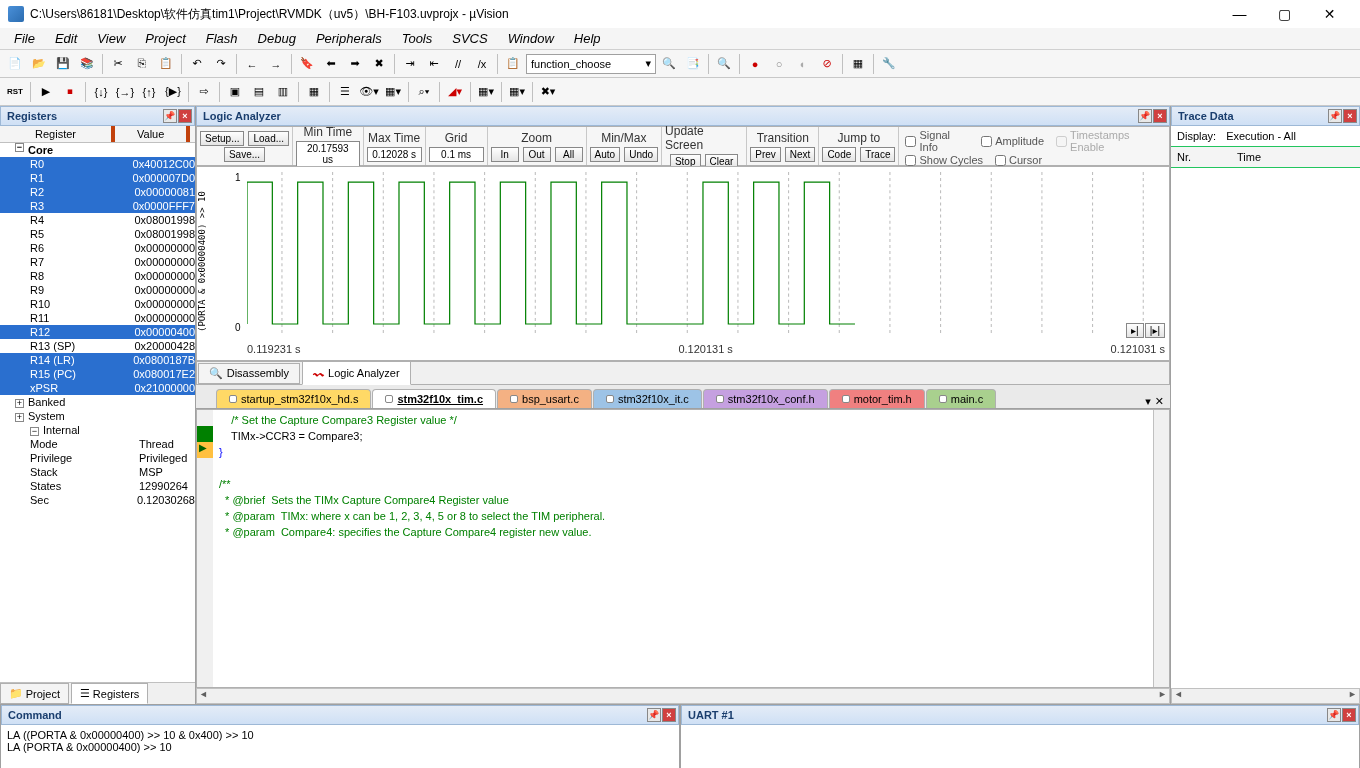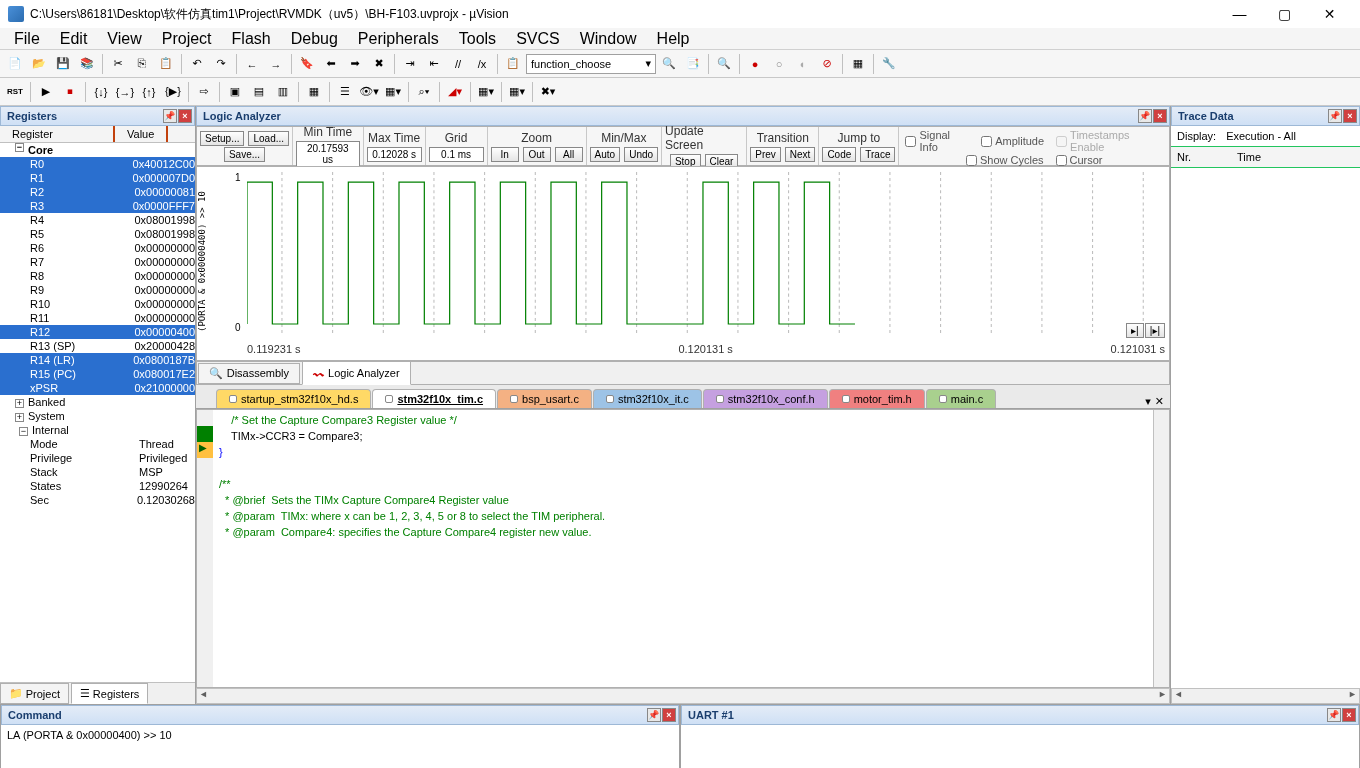--- a/index.html
+++ b/index.html
@@ -2,47 +2,47 @@
 <html><head>
 <meta charset="utf-8">
 <style>
 * { box-sizing: border-box; margin: 0; padding: 0; font-family: "Segoe UI", Tahoma, sans-serif; font-size: 11px; }
 body { background: #f0f0f0; overflow: hidden; width: 1360px; height: 768px; }
 .titlebar { height: 28px; background: #fff; display: flex; align-items: center; padding: 0 8px; }
 .titlebar .icon { width: 16px; height: 16px; margin-right: 6px; background: linear-gradient(135deg,#4a90d9,#2b6cb0); border-radius: 2px; }
 .titlebar .title { flex: 1; font-size: 12px; color: #000; }
 .titlebar .winbtn { width: 45px; height: 28px; display: flex; align-items: center; justify-content: center; font-size: 14px; }
 .menubar { height: 22px; background: #f5f5f5; display: flex; align-items: center; padding: 0 4px; border-bottom: 1px solid #d0d0d0; }
-.menubar span { padding: 2px 10px; font-size: 16px; cursor: default; }
+.menubar span { padding: 2px 10px; font-size: 13px; cursor: default; font-style: italic; }
 .toolbar { height: 28px; background: #f6f6f6; display: flex; align-items: center; padding: 0 4px; border-bottom: 1px solid #c8c8c8; gap: 2px; }
 .toolbar .tbtn { width: 22px; height: 22px; display: flex; align-items: center; justify-content: center; border: 1px solid transparent; }
 .toolbar .sep { width: 1px; height: 20px; background: #c0c0c0; margin: 0 2px; }
 .toolbar .combo { height: 20px; border: 1px solid #a0a0a0; background: #fff; padding: 0 4px; min-width: 130px; display: flex; align-items: center; }
 .container { display: flex; height: 598px; }
 .panel-header { height: 20px; background: linear-gradient(#e4ecf7,#cfe0f5); border: 1px solid #9db8d6; display: flex; align-items: center; padding: 0 6px; font-weight: bold; color: #1a3e6e; position: relative; }
 .panel-header .pbtns { position: absolute; right: 2px; display: flex; gap: 1px; }
 .panel-header .pbtn { width: 14px; height: 14px; background: #e8e8e8; border: 1px solid #888; font-size: 9px; display: flex; align-items: center; justify-content: center; }
 .registers-panel { width: 196px; display: flex; flex-direction: column; border-right: 1px solid #a0a0a0; }
 .reg-header-row { display: flex; border-bottom: 1px solid #c0c0c0; background: #f4f4f4; }
-.reg-header-row > div { padding: 2px 12px; font-size: 11px; border-right: 2px solid #c2410c; }
+.reg-header-row > div { padding: 2px 22px; font-size: 11px; border-right: 4px solid #c2410c; text-align: center; }
 .reg-body { flex: 1; overflow: auto; background: #fff; font-family: Consolas, monospace; font-size: 11px; }
 .reg-row { display: flex; height: 14px; line-height: 14px; }
 .reg-row.sel { background: #2a6fcf; color: #fff; }
 .reg-row .n { width: 139px; padding-left: 30px; }
 .reg-row .v { flex: 1; }
 .reg-row.hdr { font-weight: bold; padding-left: 15px; }
 .tree-toggle { display: inline-block; width: 9px; height: 9px; border: 1px solid #888; margin-right: 4px; text-align: center; line-height: 7px; font-size: 9px; background: #fff; color: #000; }
 .center { flex: 1; display: flex; flex-direction: column; }
 .la-toolbar { height: 40px; border: 1px solid #b0b0b0; background: #f6f6f6; display: flex; align-items: flex-start; font-size: 10px; }
 .la-group { display: flex; flex-direction: column; align-items: center; border-right: 1px solid #c8c8c8; padding: 1px 3px; height: 100%; justify-content: center; }
 .la-group .lbl { font-size: 12px; color: #333; margin-bottom: 2px; }
 .la-group .btns { display: flex; gap: 4px; }
 .la-btn { border: 1px solid #888; background: linear-gradient(#fefefe,#e4e4e4); padding: 1px 4px; font-size: 10px; cursor: default; min-width: 28px; text-align: center; }
 .la-val { border: 1px solid #888; background: #fff; padding: 1px 4px; font-size: 10px; min-width: 55px; text-align: center; }
-.la-checks { display: flex; flex-direction: column; padding: 2px 6px; font-size: 10px; gap: 1px; align-items: center; }
+.la-checks { display: flex; flex-direction: column; padding: 2px 6px; font-size: 10px; gap: 1px; }
 .la-checks label { display: flex; align-items: center; gap: 3px; color: #555; }
 .la-checks input { width: 11px; height: 11px; }
 .la-canvas { flex: 1; background: #fff; position: relative; border: 1px solid #b0b0b0; }
 .waveform { position: absolute; left: 50px; right: 10px; top: 5px; bottom: 25px; }
 .time-axis { position: absolute; bottom: 5px; left: 50px; right: 4px; font-size: 10px; color: #333; display: flex; justify-content: space-between; }
 .subtabs { height: 24px; display: flex; border: 1px solid #b0b0b0; background: #f0f0f0; align-items: center; }
 .subtab { padding: 3px 10px; border: 1px solid #b0b0b0; background: #f4f4f4; font-size: 11px; margin: 0 1px; display: flex; align-items: center; gap: 4px; }
 .subtab.active { background: #fff; border-bottom-color: #fff; }
 .filetabs { height: 24px; display: flex; background: #eaeaea; border-bottom: 1px solid #a0a0a0; align-items: flex-end; padding-left: 20px; }
 .filetab { padding: 3px 12px; border: 1px solid #b0b0b0; border-bottom: none; margin-right: 1px; font-size: 11px; border-radius: 4px 4px 0 0; cursor: default; display: flex; align-items: center; gap: 4px; }
@@ -263,21 +263,21 @@
           <div class="n">xPSR</div>
           <div class="v">0x21000000</div>
         </div>
         <div class="reg-row">
           <div class="n" style="padding-left:15px"><span class="tree-toggle">+</span>Banked</div>
         </div>
         <div class="reg-row">
           <div class="n" style="padding-left:15px"><span class="tree-toggle">+</span>System</div>
         </div>
         <div class="reg-row">
-          <div class="n" style="padding-left:19px"><span class="tree-toggle">−</span>Internal</div>
+          <div class="n" style="padding-left:30px"><span class="tree-toggle">−</span>Internal</div>
         </div>
         <div class="reg-row">
           <div class="n">Mode</div>
           <div class="v">Thread</div>
         </div>
         <div class="reg-row">
           <div class="n">Privilege</div>
           <div class="v">Privileged</div>
         </div>
         <div class="reg-row">
@@ -501,20 +501,21 @@
 <div class="bottom-panels">
   <div class="cmd-panel">
     <div class="panel-header">
       <span>Command</span>
       <div class="pbtns">
           <div class="pbtn">📌</div>
           <div class="pbtn" style="background:#d04040;color:#fff">×</div>
         </div>
     </div>
     <div class="cmd-body" id="cmdbody">
+        <div>LA ((PORTA &amp; 0x00000400) &gt;&gt; 10 &amp; 0x400) &gt;&gt; 10</div>
         <div>LA (PORTA &amp; 0x00000400) &gt;&gt; 10</div>
       </div>
 
   </div>
   <div class="uart-panel">
     <div class="panel-header">
       <span>UART #1</span>
       <div class="pbtns">
           <div class="pbtn">📌</div>
           <div class="pbtn" style="background:#d04040;color:#fff">×</div>

